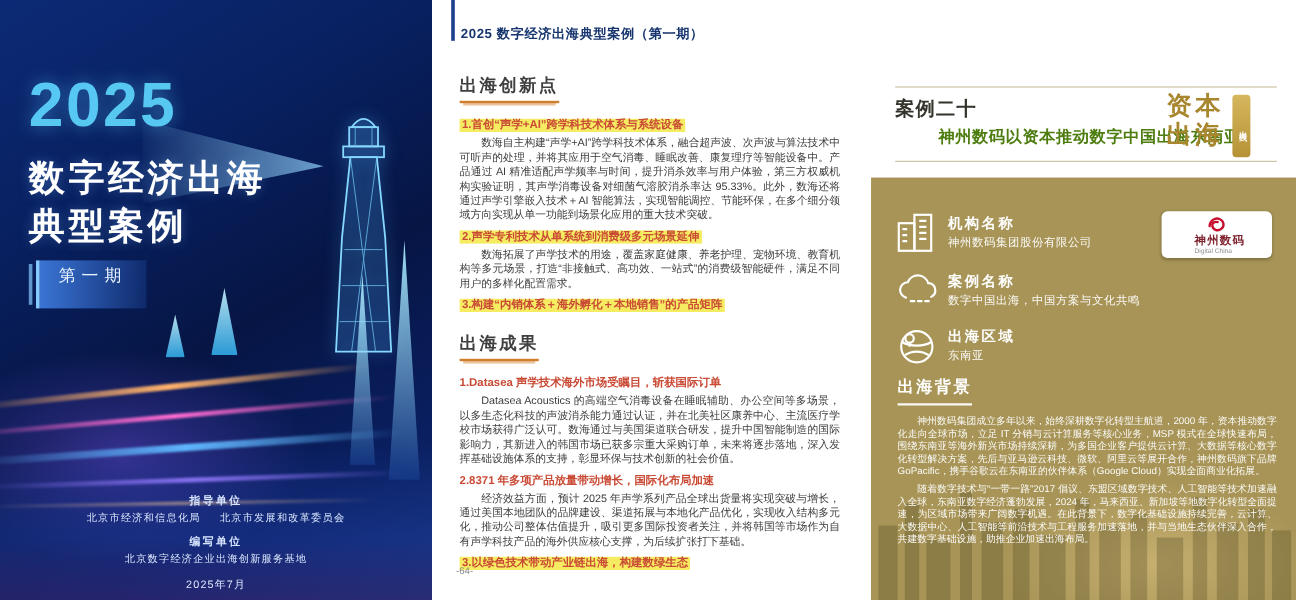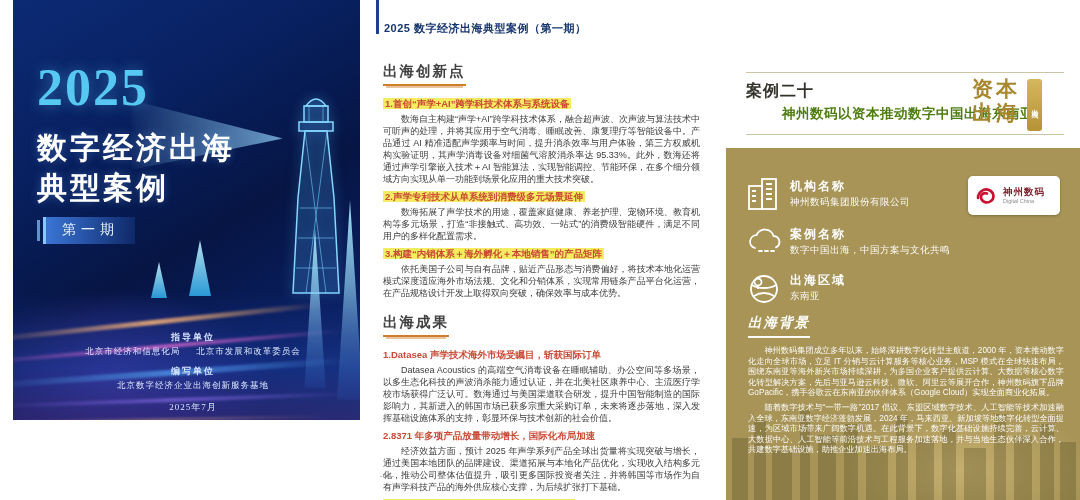--- a/index.html
+++ b/index.html
@@ -1,25 +1,25 @@
 <!DOCTYPE html>
 <html><head>
 <meta charset="utf-8">
 <style>
   html,body{margin:0;padding:0;}
   body{font-family:"Liberation Sans","DejaVu Sans",sans-serif;background:#e9e9e9;}
   #stage{position:relative;width:1080px;height:500px;background:#fff;overflow:hidden;margin:0 auto;}
 
   
-  #cover{position:absolute;left:13px;top:0;width:360px;height:420px;overflow:hidden;
-    background:linear-gradient(150deg,#0c2a75 0%,#08205f 30%,#061544 55%,#0a1f60 80%,#123070 100%);font-family:Liberation Serif, serif;}
+  #cover{position:absolute;left:0;top:0;width:360px;height:500px;overflow:hidden;
+    background:linear-gradient(150deg,#0c2a75 0%,#08205f 30%,#061544 55%,#0a1f60 80%,#123070 100%);}
   .cover-year{position:absolute;left:24px;top:58px;font-size:52px;font-weight:bold;color:#57c8f2;letter-spacing:2px;text-shadow:0 0 14px rgba(90,200,255,.45);}
   .cover-title1{position:absolute;left:24px;top:128px;font-size:30px;font-weight:bold;color:#ffffff;letter-spacing:3px;text-shadow:0 0 10px rgba(120,180,255,.35);}
   .cover-title2{position:absolute;left:24px;top:168px;font-size:30px;font-weight:bold;color:#ffffff;letter-spacing:3px;text-shadow:0 0 10px rgba(120,180,255,.35);}
-  .issue-badge{position:absolute;left:30px;top:217px;padding:4px 16px 5px;font-size:14px;letter-spacing:5px;color:#eaf4ff;
+  .issue-badge{position:absolute;left:30px;top:217px;padding:4px 16px 18px;font-size:14px;letter-spacing:5px;color:#eaf4ff;
     background:linear-gradient(90deg,rgba(64,126,226,.9),rgba(40,90,190,.25));border-left:3px solid #86c9ff;}
   .issue-badge::before{content:"";position:absolute;left:-9px;top:3px;bottom:3px;width:3px;background:rgba(134,201,255,.7);}
   .beam{position:absolute;left:118px;top:100px;width:152px;height:70px;
     background:linear-gradient(to left,rgba(150,215,255,.70),rgba(150,215,255,.04));
     clip-path:polygon(100% 55%,0 0,0 100%);filter:blur(2px);}
   .lighthouse{position:absolute;left:253px;top:88px;filter:drop-shadow(0 0 6px rgba(90,190,255,.6));}
   .boat{position:absolute;clip-path:polygon(50% 0,100% 100%,0 100%);background:linear-gradient(180deg,#c9f4ff,#2fa9e6);filter:blur(.6px);opacity:.9;}
   .tower{position:absolute;clip-path:polygon(50% 0,88% 100%,12% 100%);background:linear-gradient(180deg,rgba(170,235,255,.95),rgba(40,110,210,.25));filter:blur(.8px);}
   .glow-purple{position:absolute;left:-60px;top:290px;width:320px;height:180px;border-radius:50%;
     background:radial-gradient(ellipse at center,rgba(130,90,255,.38),rgba(130,90,255,0) 70%);}
@@ -57,26 +57,26 @@
   .gold{position:absolute;left:6px;right:0;top:148px;bottom:0;overflow:hidden;
     background:linear-gradient(180deg,#a7945640 0,#a79456 0),linear-gradient(180deg,#a69254 0%,#9d8b4f 28%,#938349 52%,#837741 76%,#6f6634 100%);}
   .city-svg{position:absolute;left:0;right:0;bottom:0;opacity:.30;}
   .gold-glow{position:absolute;left:30%;bottom:-40px;width:260px;height:140px;border-radius:50%;
     background:radial-gradient(ellipse at center,rgba(255,225,160,.35),rgba(255,225,160,0) 70%);}
   .info-row{position:absolute;left:20px;}
   .info-icon{position:absolute;left:0;top:0;}
   .info-label{position:absolute;left:44px;top:2px;font-size:12px;font-weight:bold;color:#ffffff;letter-spacing:2px;}
   .info-value{position:absolute;left:44px;top:20px;width:190px;font-size:9.5px;color:rgba(255,255,255,.96);letter-spacing:.5px;white-space:nowrap;}
   .logo-box{position:absolute;left:242px;top:28px;width:80px;height:35px;background:#fff;border-radius:5px;
-    display:flex;align-items:center;padding:2px 6px;box-shadow:0 1px 3px rgba(0,0,0,.25);}
+    display:flex;align-items:center;padding:2px 6px;box-shadow:0 1px 3px rgba(0,0,0,.25);flex-direction:column;}
   .logo-text{margin-left:5px;line-height:1;}
   .logo-cn{font-size:9.5px;font-weight:bold;color:#7e222e;letter-spacing:1px;}
   .logo-en{font-size:5.5px;color:#8c8c8c;margin-top:2px;}
   .bg-head{position:absolute;left:22px;top:166px;display:inline-block;font-size:13.5px;font-weight:bold;color:#fff;letter-spacing:2px;
-    border-bottom:2px solid rgba(255,255,255,.95);padding-bottom:4px;font-style:italic;}
+    border-bottom:2px solid rgba(255,255,255,.95);padding-bottom:4px;}
   .bg-text{position:absolute;left:22px;right:16px;top:198px;font-size:8.2px;line-height:10.6px;color:rgba(255,255,255,.96);text-align:justify;}
   .bg-text p{margin:0 0 4px;text-indent:2em;}
 </style>
 </head>
 <body>
 
 <div id="stage">
 
   <div id="cover">
     <div class="beam"></div>
@@ -133,21 +133,20 @@
     <div class="mid-body">
       <div class="section-head">出海创新点</div>
 
       <div class="sub"><span class="hl">1.首创“声学+AI”跨学科技术体系与系统设备</span></div>
       <div class="para">数海自主构建“声学+AI”跨学科技术体系，融合超声波、次声波与算法技术中可听声的处理，并将其应用于空气消毒、睡眠改善、康复理疗等智能设备中。产品通过 AI 精准适配声学频率与时间，提升消杀效率与用户体验，第三方权威机构实验证明，其声学消毒设备对细菌气溶胶消杀率达 95.33%。此外，数海还将通过声学引擎嵌入技术＋AI 智能算法，实现智能调控、节能环保，在多个细分领域方向实现从单一功能到场景化应用的重大技术突破。</div>
 
       <div class="sub"><span class="hl">2.声学专利技术从单系统到消费级多元场景延伸</span></div>
       <div class="para">数海拓展了声学技术的用途，覆盖家庭健康、养老护理、宠物环境、教育机构等多元场景，打造“非接触式、高功效、一站式”的消费级智能硬件，满足不同用户的多样化配置需求。</div>
 
       <div class="sub"><span class="hl">3.构建“内销体系＋海外孵化＋本地销售”的产品矩阵</span></div>
-      <div class="para">依托美国子公司与自有品牌，贴近产品形态与消费偏好，将技术本地化运营模式深度适应海外市场法规、文化和分销体系，实现常用链条产品平台化运营，在产品规格设计开发上取得双向突破，确保效率与成本优势。</div>
 
       <div class="section-head sec2">出海成果</div>
 
       <div class="sub">1.Datasea 声学技术海外市场受瞩目，斩获国际订单</div>
       <div class="para">Datasea Acoustics 的高端空气消毒设备在睡眠辅助、办公空间等多场景，以多生态化科技的声波消杀能力通过认证，并在北美社区康养中心、主流医疗学校市场获得广泛认可。数海通过与美国渠道联合研发，提升中国智能制造的国际影响力，其新进入的韩国市场已获多宗重大采购订单，未来将逐步落地，深入发挥基础设施体系的支持，彰显环保与技术创新的社会价值。</div>
 
       <div class="sub">2.8371 年多项产品放量带动增长，国际化布局加速</div>
       <div class="para">经济效益方面，预计 2025 年声学系列产品全球出货量将实现突破与增长，通过美国本地团队的品牌建设、渠道拓展与本地化产品优化，实现收入结构多元化，推动公司整体估值提升，吸引更多国际投资者关注，并将韩国等市场作为自有声学科技产品的海外供应核心支撑，为后续扩张打下基础。</div>
 
       <div class="sub"><span class="hl">3.以绿色技术带动产业链出海，构建数绿生态</span></div>

